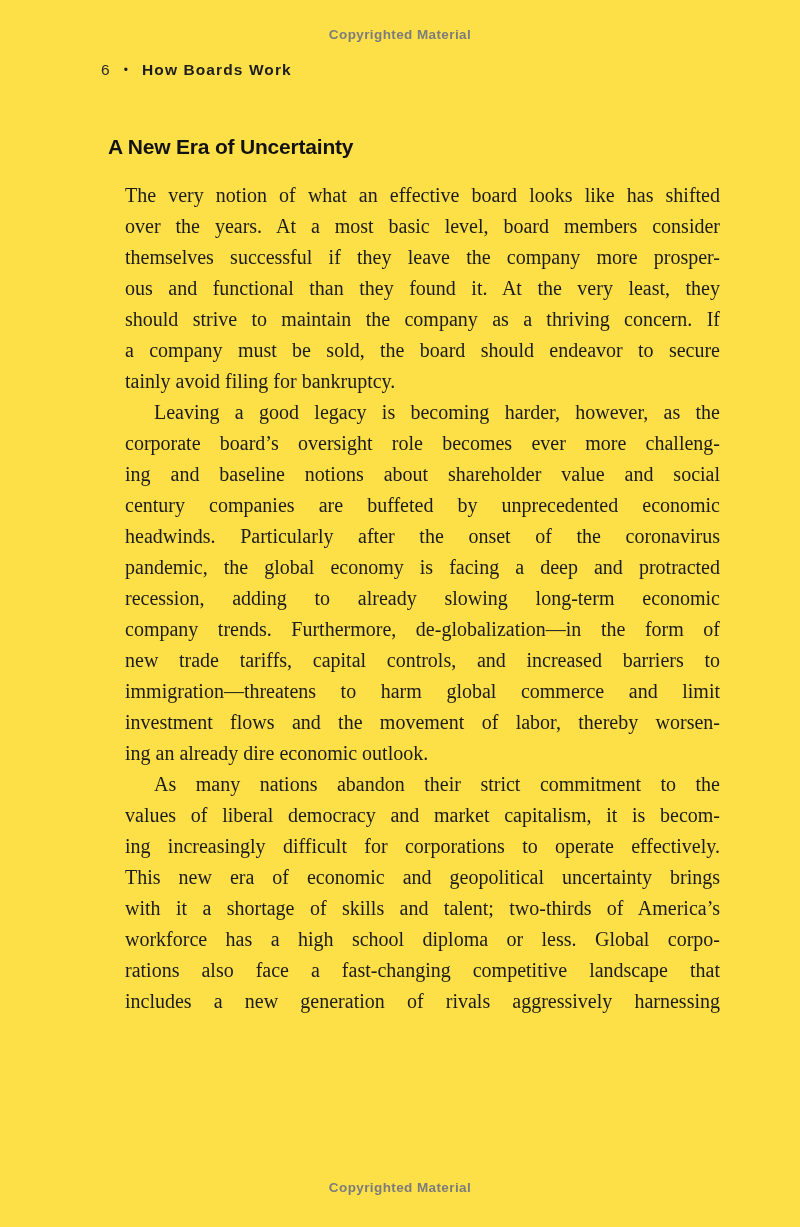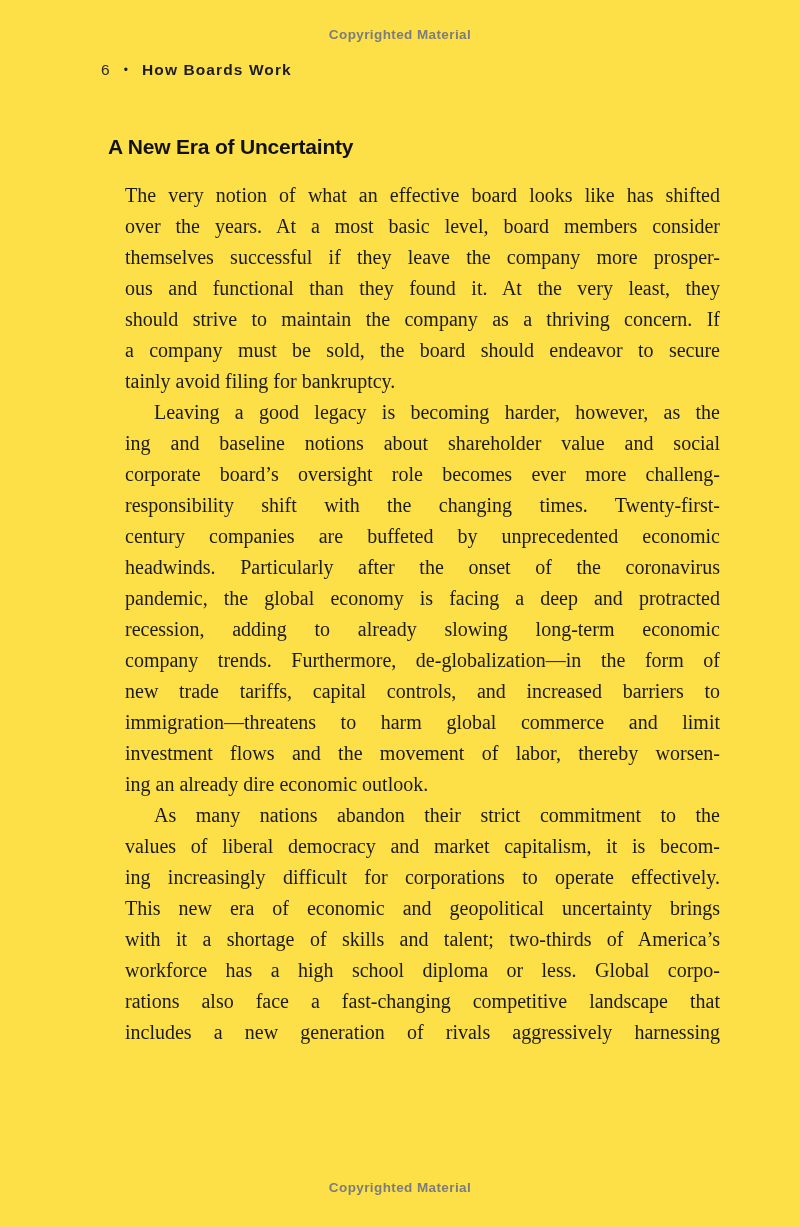--- a/index.html
+++ b/index.html
@@ -106,23 +106,22 @@
 
   <div class="body-text">
       <div class="line">The very notion of what an effective board looks like has shifted</div>
       <div class="line">over the years. At a most basic level, board members consider</div>
       <div class="line">themselves successful if they leave the company more prosper-</div>
       <div class="line">ous and functional than they found it. At the very least, they</div>
       <div class="line">should strive to maintain the company as a thriving concern. If</div>
       <div class="line">a company must be sold, the board should endeavor to secure</div>
       <div class="line unjust">tainly avoid filing for bankruptcy.</div>
       <div class="line indent">Leaving a good legacy is becoming harder, however, as the</div>
+      <div class="line">corporate board’s oversight role becomes ever more challeng-</div>
       <div class="line">ing and baseline notions about shareholder value and social</div>
-      <div class="line">corporate board’s oversight role becomes ever more challeng-</div>
-      <div class="line">responsibility shift with the changing times. Twenty-first-</div>
       <div class="line">century companies are buffeted by unprecedented economic</div>
       <div class="line">headwinds. Particularly after the onset of the coronavirus</div>
       <div class="line">pandemic, the global economy is facing a deep and protracted</div>
       <div class="line">recession, adding to already slowing long-term economic</div>
       <div class="line">company trends. Furthermore, de-globalization—in the form of</div>
       <div class="line">new trade tariffs, capital controls, and increased barriers to</div>
       <div class="line">immigration—threatens to harm global commerce and limit</div>
       <div class="line">investment flows and the movement of labor, thereby worsen-</div>
       <div class="line unjust">ing an already dire economic outlook.</div>
       <div class="line indent">As many nations abandon their strict commitment to the</div>

